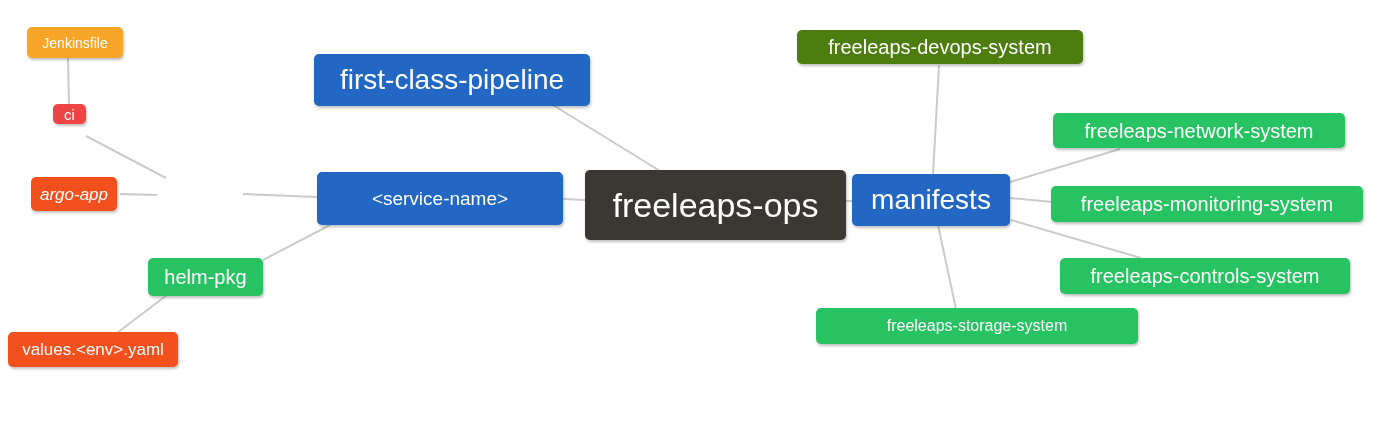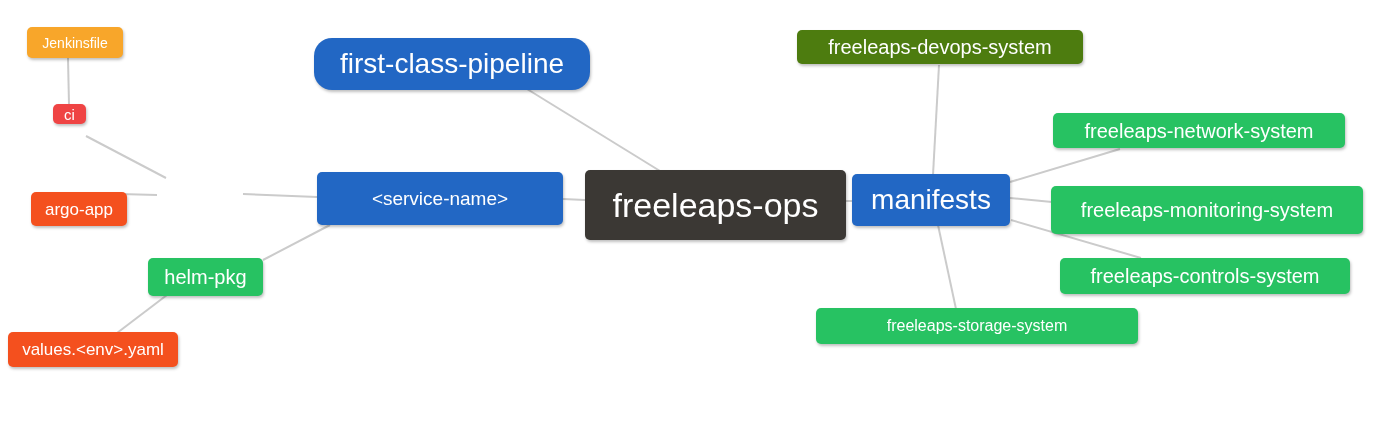--- a/index.html
+++ b/index.html
@@ -59,38 +59,38 @@
     <line class="edge" x1="1010" y1="182" x2="1120" y2="149" stroke="#CBCBCB"></line>
     <line class="edge" x1="1010" y1="198" x2="1052" y2="202" stroke="#CBCBCB"></line>
     <line class="edge" x1="1011" y1="220" x2="1141" y2="258" stroke="#CBCBCB"></line>
     <line class="edge" x1="938" y1="225" x2="956" y2="309" stroke="#CBCBCB"></line>
   </svg>
 
   <div class="node" style="left: 27px; top: 27px; width: 96px; height: 31px; font-size: 14px; background: rgb(248, 166, 42);">Jenkinsfile</div>
 
   <div class="node" style="left: 53px; top: 104px; width: 33px; height: 20px; font-size: 15px; background: #ef4444;">ci</div>
 
-  <div class="node" style="left: 31px; top: 192px; width: 96px; height: 34px; font-size: 17px; background: rgb(244, 80, 30);">argo-app</div>
+  <div class="node" style="left: 31px; top: 177px; width: 86px; height: 34px; font-size: 17px; background: rgb(244, 80, 30); font-style: italic;">argo-app</div>
 
 
   <div class="node" style="left: 8px; top: 332px; width: 170px; height: 35px; font-size: 17px; background: rgb(244, 80, 30);">values.&lt;env&gt;.yaml</div>
 
   <div class="node" style="left: 148px; top: 258px; width: 115px; height: 38px; font-size: 20px; background: rgb(39, 194, 98);">helm-pkg</div>
 
-  <div class="node" style="left: 314px; top: 38px; width: 276px; height: 52px; font-size: 28px; background: rgb(34, 103, 196); border-radius: 18px;">first-class-pipeline</div>
+  <div class="node" style="left: 314px; top: 54px; width: 276px; height: 52px; font-size: 28px; background: rgb(34, 103, 196);">first-class-pipeline</div>
 
   <div class="node" style="left: 317px; top: 172px; width: 246px; height: 53px; font-size: 19px; background: rgb(34, 103, 196);">&lt;service-name&gt;</div>
 
   <div class="node" style="left: 585px; top: 170px; width: 261px; height: 70px; font-size: 34px; background: rgb(59, 56, 52);">freeleaps-ops</div>
 
   <div class="node" style="left: 852px; top: 174px; width: 158px; height: 52px; font-size: 28px; background: rgb(34, 103, 196);">manifests</div>
 
   <div class="node" style="left: 797px; top: 30px; width: 286px; height: 34px; font-size: 20px; background: #4d7c0f;">freeleaps-devops-system</div>
 
   <div class="node" style="left: 1053px; top: 113px; width: 292px; height: 35px; font-size: 20px; background: rgb(39, 194, 98);">freeleaps-network-system</div>
 
-  <div class="node" style="left: 1051px; top: 186px; width: 312px; height: 48px; font-size: 20px; background: rgb(39, 194, 98);">freeleaps-monitoring-system</div>
+  <div class="node" style="left: 1051px; top: 186px; width: 312px; height: 36px; font-size: 20px; background: rgb(39, 194, 98);">freeleaps-monitoring-system</div>
 
   <div class="node" style="left: 1060px; top: 258px; width: 290px; height: 36px; font-size: 20px; background: rgb(39, 194, 98); text-align: center;">freeleaps-controls-system</div>
 
   <div class="node" style="left: 816px; top: 308px; width: 322px; height: 36px; font-size: 16px; background: rgb(39, 194, 98); text-align: center;">freeleaps-storage-system</div>
 
 </div>
 
 </body></html>

